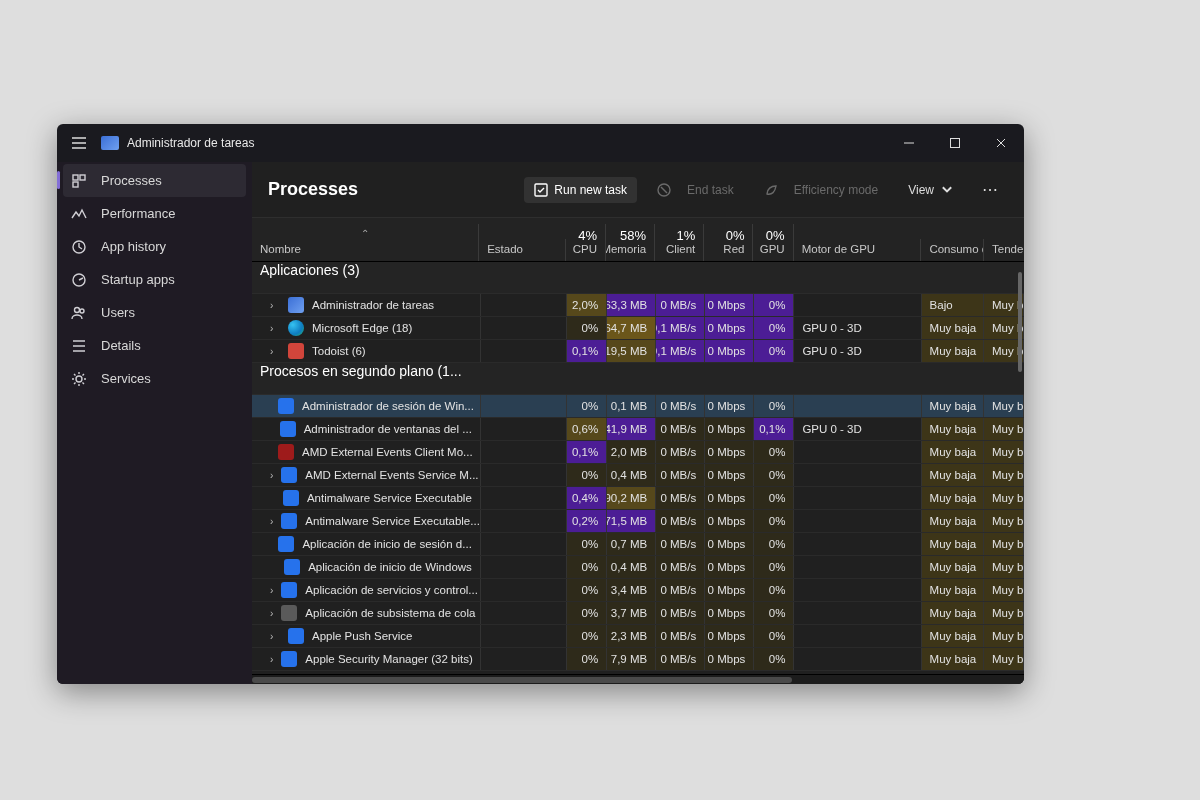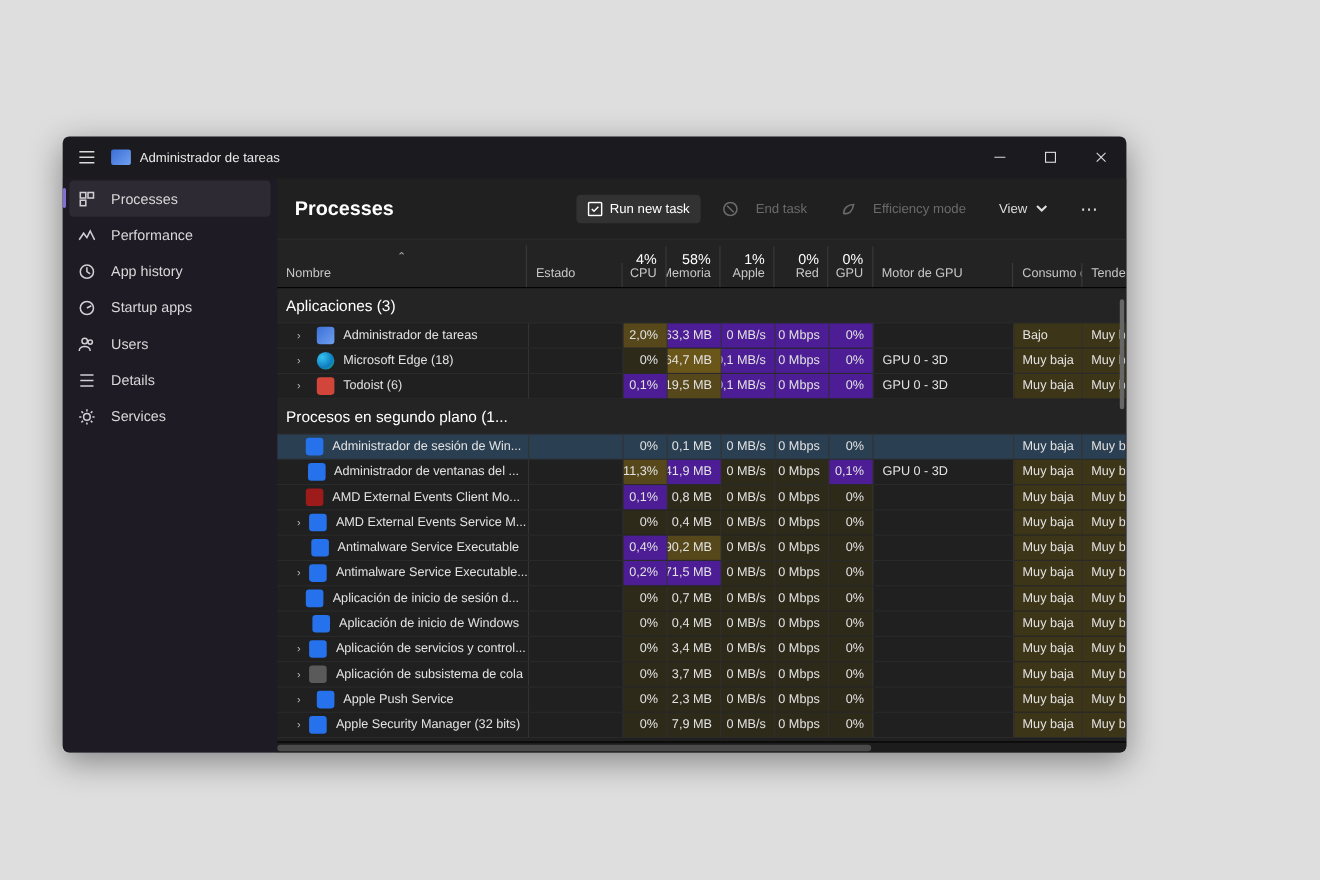--- a/index.html
+++ b/index.html
@@ -146,21 +146,21 @@
   .c-disk   { width: 60px; }
   .c-net    { width: 60px; }
   .c-gpu    { width: 48px; }
   .c-gpueng { width: 165px; }
   .c-power  { width: 78px; }
   .c-trend  { flex: 1; min-width: 40px; border-right:none; }
 
   
   .rows { flex:1; overflow-y:auto; position:relative; }
   .group-row {
-    display:flex; align-items:center;
+    display:flex; align-items:flex-start;
     height: 32px;
     background:#242424;
     font-size:14px; color:#fff;
     border-bottom:1px solid #2b2b2b;
   }
   .group-row .c-name { padding-left:8px; display:flex; align-items:center; gap:6px;}
   .group-row .cell { background:#3d3518;}
   .row {
     display:flex;
     height: 23px;
@@ -367,21 +367,21 @@
           <div class="th c-cpu num">
               <span class="big">4%</span>
               <span>CPU</span>
             </div>
           <div class="th c-mem num">
               <span class="big">58%</span>
               <span>Memoria</span>
             </div>
           <div class="th c-disk num">
               <span class="big">1%</span>
-              <span>Apple</span>
+              <span>Client</span>
             </div>
           <div class="th c-net num">
               <span class="big">0%</span>
               <span>Red</span>
             </div>
           <div class="th c-gpu num">
               <span class="big">0%</span>
               <span>GPU</span>
             </div>
           <div class="th c-gpueng">
@@ -484,38 +484,38 @@
     <div class="cell c-power pcell ">Muy baja</div>
     <div class="cell c-trend pcell ">Muy baja</div>
   </div>
             <div class="row ">
     <div class="cell c-name namecell">
       <span class="expander"></span>
       <span class="pi win"></span>
       <span>Administrador de ventanas del ...</span>
     </div>
     <div class="cell c-status  "></div>
-    <div class="cell c-cpu heat2 num">11,3%</div>
+    <div class="cell c-cpu heat2 num">0,6%</div>
     <div class="cell c-mem heat1 num">41,9 MB</div>
     <div class="cell c-disk heat0 num">0 MB/s</div>
     <div class="cell c-net heat0 num">0 Mbps</div>
     <div class="cell c-gpu heat1 num">0,1%</div>
     <div class="cell c-gpueng  ">GPU 0 - 3D</div>
     <div class="cell c-power pcell ">Muy baja</div>
     <div class="cell c-trend pcell ">Muy baja</div>
   </div>
             <div class="row ">
     <div class="cell c-name namecell">
       <span class="expander"></span>
       <span class="pi amd"></span>
       <span>AMD External Events Client Mo...</span>
     </div>
     <div class="cell c-status  "></div>
     <div class="cell c-cpu heat1 num">0,1%</div>
-    <div class="cell c-mem heat0 num">0,8 MB</div>
+    <div class="cell c-mem heat0 num">2,0 MB</div>
     <div class="cell c-disk heat0 num">0 MB/s</div>
     <div class="cell c-net heat0 num">0 Mbps</div>
     <div class="cell c-gpu heat0 num">0%</div>
     <div class="cell c-gpueng  "></div>
     <div class="cell c-power pcell ">Muy baja</div>
     <div class="cell c-trend pcell ">Muy baja</div>
   </div>
             <div class="row ">
     <div class="cell c-name namecell">
       <span class="expander">›</span>

